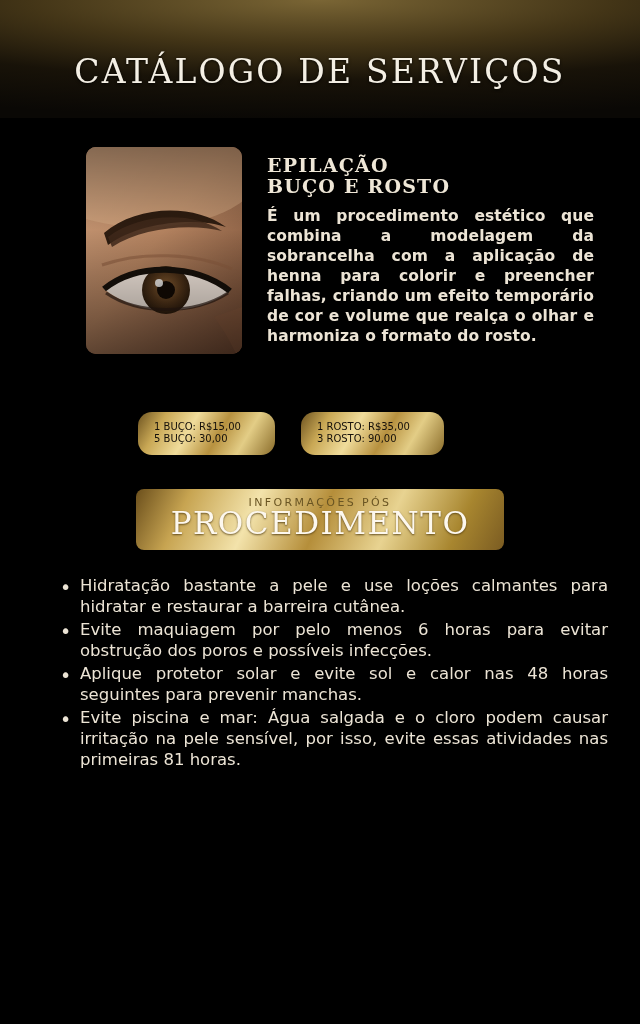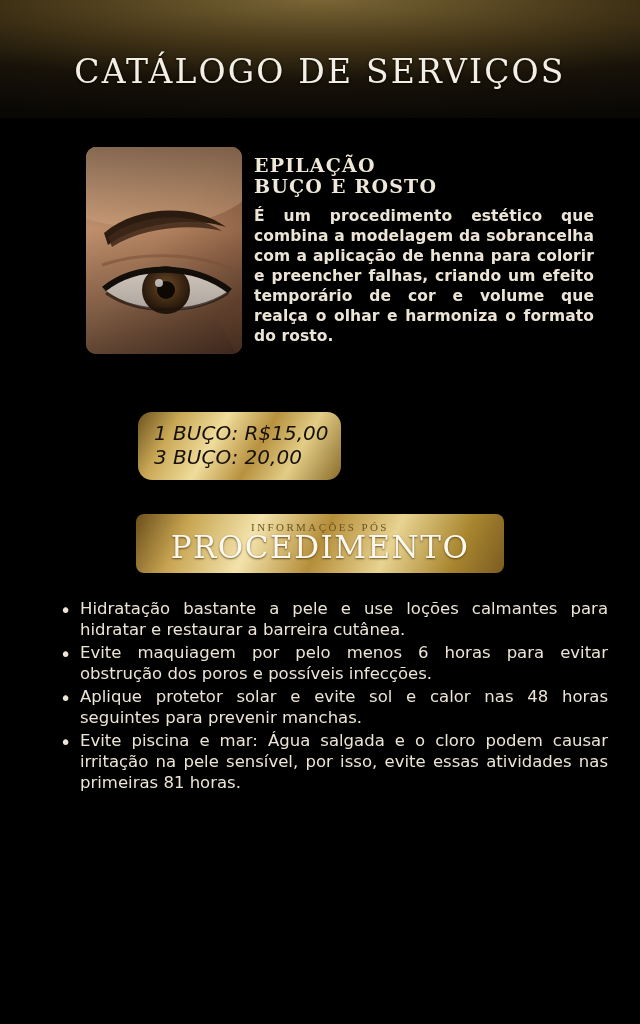--- a/index.html
+++ b/index.html
@@ -58,21 +58,21 @@
     text-shadow: 0 1px 3px rgba(0,0,0,0.8);
     font-variant: small-caps;
   }
 
   
   .service {
     position: relative;
     z-index: 2;
     display: flex;
     margin: 56px 46px 0 86px;
-    gap: 12px;
+    gap: 25px;
   }
   .photo {
     flex: 0 0 156px;
     width: 156px;
     height: 207px;
     border-radius: 10px;
     overflow: hidden;
     position: relative;
     background: #2a1a12;
     box-shadow: 0 2px 10px rgba(0,0,0,0.7);
@@ -104,30 +104,29 @@
   
   .prices {
     position: relative;
     z-index: 2;
     display: flex;
     gap: 26px;
     margin: 58px 0 0 138px;
   }
   .pill {
     border-radius: 14px;
-    padding: 9px 12px 10px 16px;
+    padding: 9px 34px 10px 16px;
     background: linear-gradient(120deg,
       #6d5320 0%, #c9a855 18%, #f0dc9b 38%,
       #b7913f 58%, #e3cd86 76%, #8a6c2a 100%);
     box-shadow: 0 2px 6px rgba(0,0,0,0.65);
     color: #15100a;
-    font-size: 20px;
+    font-size: 10px;
     line-height: 1.22;
     white-space: nowrap;
-    font-style: italic;
   }
   .pill .row { display: block; }
 
   
   .banner-wrap {
     position: relative;
     z-index: 2;
     margin: 34px 0 0 0;
     display: flex;
     justify-content: center;
@@ -142,21 +141,20 @@
     text-align: center;
     padding: 7px 0 10px 0;
   }
   .banner .kicker {
     font-size: 11px;
     letter-spacing: 2.4px;
     color: #6a5523;
     font-variant: small-caps;
     display: block;
     margin-bottom: -2px;
-    font-family: Liberation Serif, serif;
   }
   .banner .title {
     font-family: "DejaVu Serif", serif;
     font-size: 31px;
     letter-spacing: 1.5px;
     color: #fdf8ee;
     text-shadow: 0 1px 2px rgba(70,50,10,0.8);
     display: block;
     line-height: 1.05;
   }
@@ -246,21 +244,25 @@
         <span>EPILAÇÃO</span>
         <span class="line2">BUÇO E ROSTO</span>
       </h2>
       <p class="service-desc">É um procedimento estético que combina a modelagem da sobrancelha com a aplicação de henna para colorir e preencher falhas, criando um efeito temporário de cor e volume que realça o olhar e harmoniza o formato do rosto.</p>
     </div>
   </div>
 
   <div class="prices">
     <div class="pill">
       <span class="row">1 BUÇO: R$15,00</span>
-      <span class="row">3 BUÇO: 20,00</span>
+      <span class="row">5 BUÇO: 30,00</span>
+    </div>
+    <div class="pill">
+      <span class="row">1 ROSTO: R$35,00</span>
+      <span class="row">3 ROSTO: 90,00</span>
     </div>
   </div>
 
   <div class="banner-wrap">
     <div class="banner">
       <span class="kicker">INFORMAÇÕES PÓS</span>
       <span class="title">PROCEDIMENTO</span>
     </div>
   </div>
 

